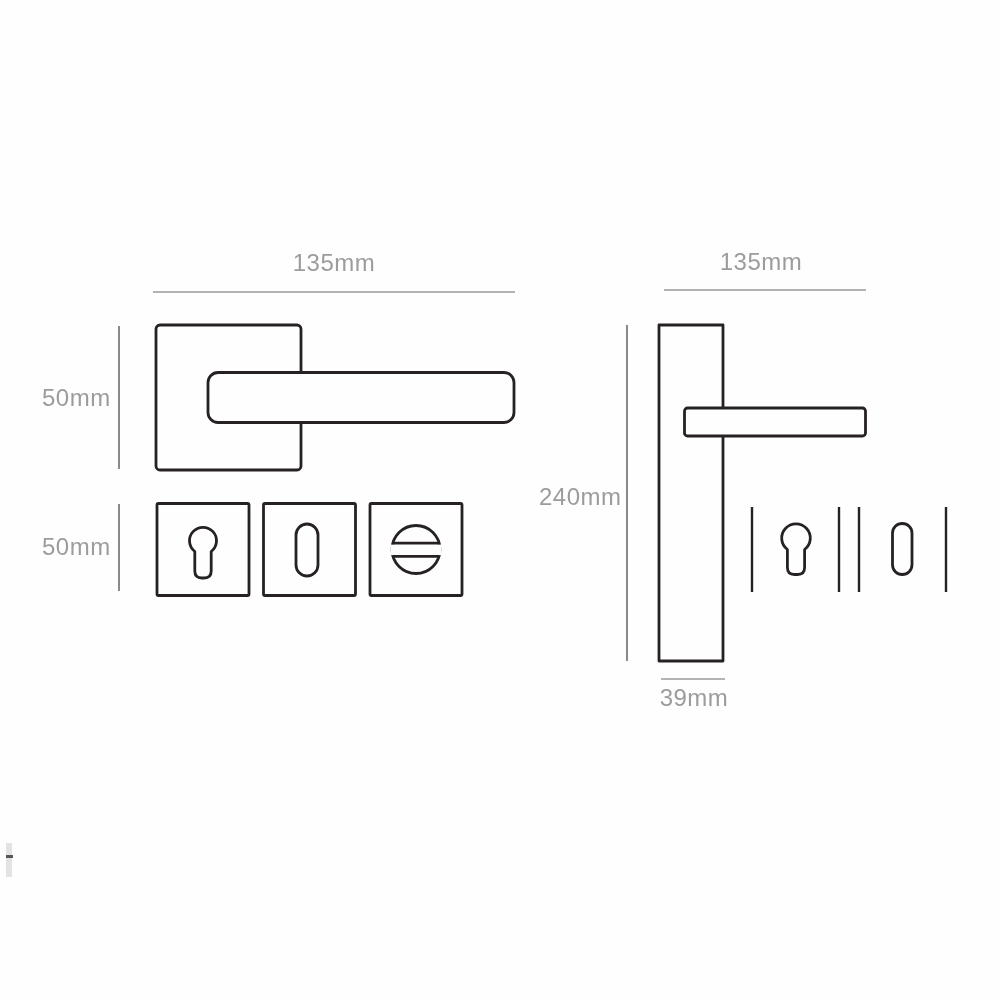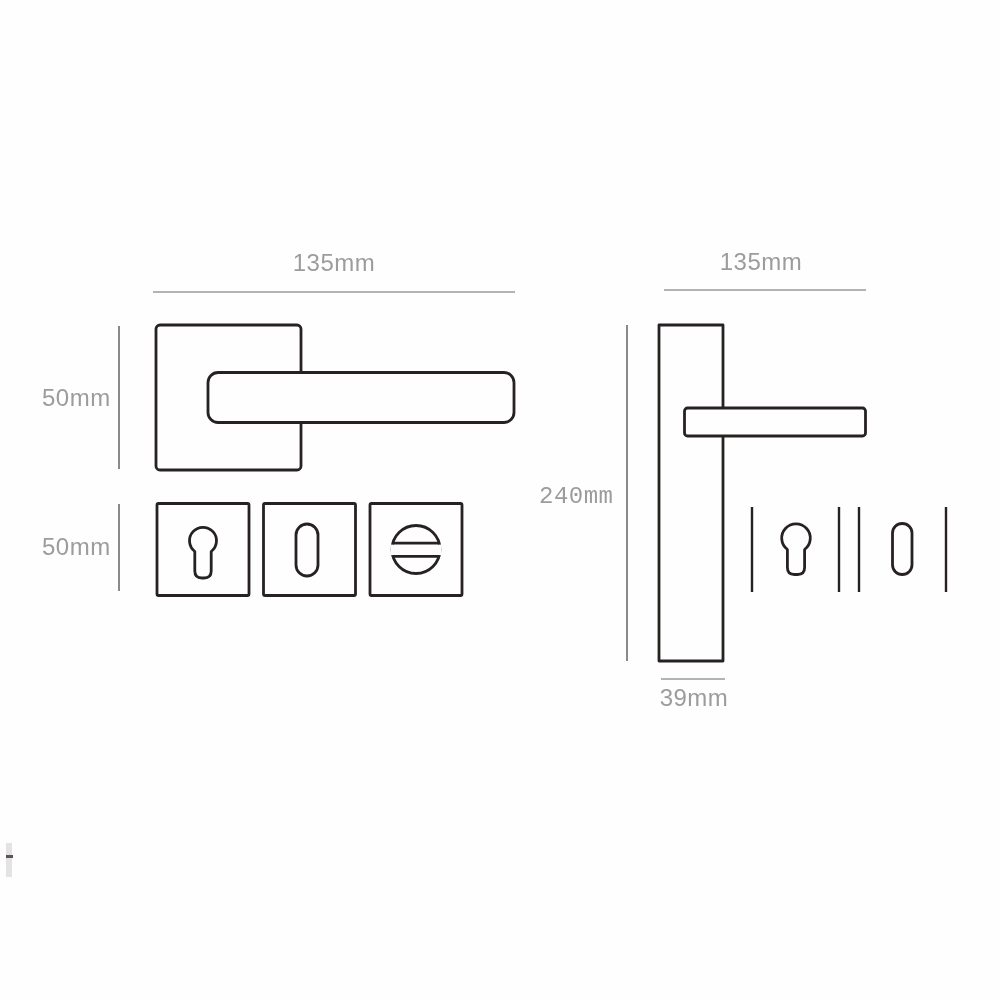--- a/index.html
+++ b/index.html
@@ -97,20 +97,20 @@
   </svg>
 
   <div class="dim-label center" style="left:263px;top:251px;width:130px;">135mm</div>
 
   <div class="dim-label" style="left:36px;top:386px;width:64px;">50mm</div>
 
   <div class="dim-label" style="left:36px;top:535px;width:64px;">50mm</div>
 
   <div class="dim-label center" style="left:690px;top:250px;width:130px;">135mm</div>
 
-  <div class="dim-label" style="left:533px;top:485px;width:80px;font-family:Liberation Mono, monospace;">240mm</div>
+  <div class="dim-label" style="left:533px;top:485px;width:80px;">240mm</div>
 
   <div class="dim-label center" style="left:627px;top:686px;width:122px;">39mm</div>
 
   <div class="artifact-strip"></div>
   <div class="artifact-dash"></div>
 
 </div>
 
 </body></html>

